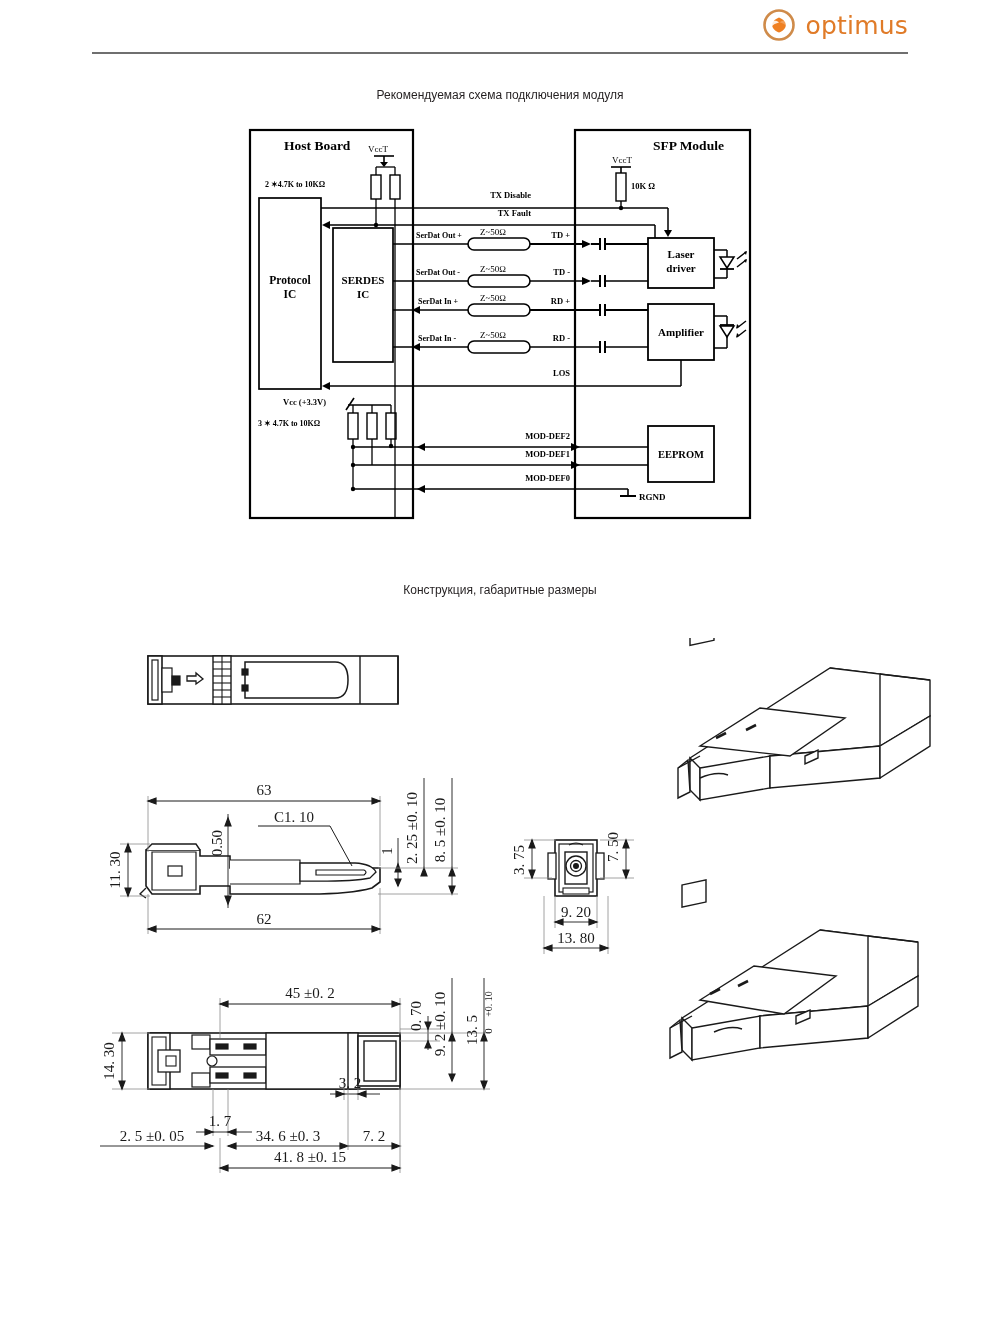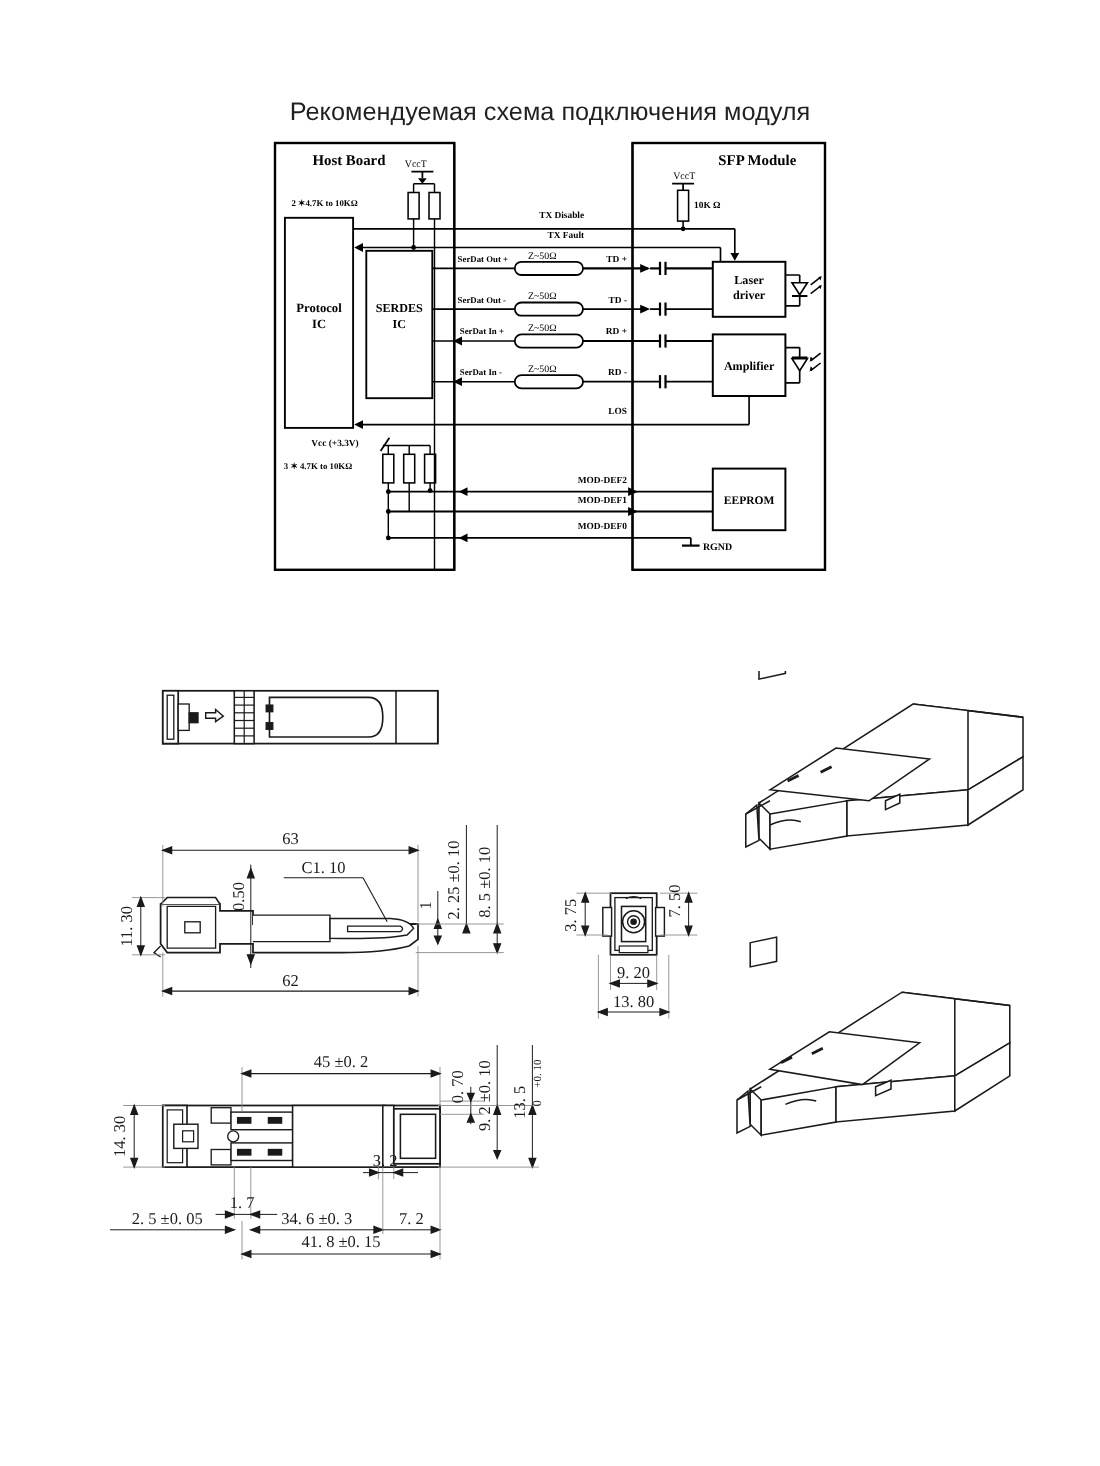--- a/index.html
+++ b/index.html
@@ -11,39 +11,55 @@
   .page{position:relative;width:1000px;height:1333px;}
 
   
   .header{position:absolute;left:0;top:0;width:1000px;height:62px;}
   .brand{position:absolute;right:92px;top:8px;display:flex;align-items:center;gap:9px;}
   .brand-mark{width:34px;height:34px;position:relative;}
   .brand-name{font-size:25px;color:#e07b28;letter-spacing:.2px;font-family:"DejaVu Sans",sans-serif;}
   .rule{position:absolute;left:92px;top:52px;width:816px;height:2px;background:#6f6f6f;}
 
   
-  .sec-title{position:absolute;width:1000px;text-align:center;font-size:23px;color:#231f20;}
+  .sec-title{position:absolute;width:1000px;text-align:center;font-size:12px;color:#231f20;}
   #title-schema{top:88px;}
   #title-dims{top:583px;}
 
   
   .circuit{position:absolute;left:248px;top:128px;width:524px;height:392px;}
   .circuit svg{display:block;}
 
   
-  .drawings{position:absolute;left:0;top:610px;width:816px;height:560px;}
+  .drawings{position:absolute;left:0;top:638px;width:816px;height:560px;}
   .drawings svg{display:block;}
 
   text{font-family:"Liberation Serif",serif;}
 </style>
 </head>
 <body>
 
 <div class="page">
 
+  <div class="header">
+    <div class="brand">
+      <span class="brand-mark">
+        <svg width="34" height="34" viewBox="0 0 34 34">
+          <circle cx="17" cy="17" r="14.5" fill="none" stroke="#cf8b4a" stroke-width="2.6"></circle>
+          <path d="M17 6.5 C23 8.5 26.5 13 26.5 17 C26.5 21.5 22.5 25.5 17 27 C19.5 22 19.5 11.5 17 6.5 Z" fill="#ffffff"></path>
+          <path d="M17 27.5 C11 25.5 7.5 21 7.5 17 C7.5 12.5 11.5 8.5 17 7 C14.5 12 14.5 22.5 17 27.5 Z" fill="#ffffff"></path>
+          <path d="M17 9.5 C21.3 11 23.8 14 23.8 17 C23.8 20.4 20.8 23.3 17 24.5 C13.2 23.3 10.2 20.4 10.2 17 C10.2 14 12.7 11 17 9.5 Z" fill="#ef8022"></path>
+          <path d="M9.5 13.5 C12.5 12.2 15.5 12.8 17 14.6 C14 15.2 11 16.8 9.5 18.8 Z" fill="#ffffff" opacity="0.85"></path>
+          <path d="M24.4 13.2 C22 12.2 19.2 12.6 17.6 14.2 C20.4 14.9 23.1 16.4 24.6 18.3 Z" fill="#ffffff" opacity="0.25"></path>
+        </svg>
+      </span>
+      <span class="brand-name">optimus</span>
+    </div>
+    <div class="rule"></div>
+  </div>
 
   <div class="sec-title" id="title-schema">Рекомендуемая схема подключения модуля</div>
 
   <div class="circuit">
     <svg width="504" height="392" viewBox="0 0 504 392" font-family="Liberation Serif, serif">
       <defs>
         <marker id="ah" markerWidth="8" markerHeight="8" refX="7" refY="3" orient="auto">
           <path d="M0,0 L7,3 L0,6 z" fill="#000"></path>
         </marker>
         <marker id="ahl" markerWidth="8" markerHeight="8" refX="7" refY="3" orient="auto-start-reverse">
@@ -220,20 +236,21 @@
       <line x1="380" y1="361" x2="380" y2="368" stroke="#000" stroke-width="1.6"></line>
       <line x1="372" y1="368" x2="388" y2="368" stroke="#000" stroke-width="2"></line>
       <text x="391" y="372" font-size="9" font-weight="bold">RGND</text>
 
       <line x1="147" y1="80" x2="147" y2="390" stroke="#000" stroke-width="1.3"></line>
       <line x1="165" y1="2" x2="165" y2="390" stroke="#000" stroke-width="1.6"></line>
       <line x1="327" y1="2" x2="327" y2="390" stroke="#000" stroke-width="1.6"></line>
     </svg>
   </div>
 
+  <div class="sec-title" id="title-dims">Конструкция, габаритные размеры</div>
 
   <div class="drawings">
     <svg width="1000" height="560" viewBox="0 0 1000 560" font-family="Liberation Serif, serif">
       <g stroke="#1a1a1a" fill="none" stroke-width="1.2">
 
       <g>
         <rect x="148" y="18" width="250" height="48" fill="#fff" stroke="#1a1a1a" stroke-width="1.6"></rect>
         <rect x="148" y="18" width="14" height="48" fill="#fff" stroke="#1a1a1a" stroke-width="1.6"></rect>
         <rect x="152" y="22" width="6" height="40" fill="#fff" stroke="#1a1a1a" stroke-width="1.2"></rect>
         <rect x="162" y="30" width="10" height="24" fill="#fff" stroke="#1a1a1a" stroke-width="1.2"></rect>

